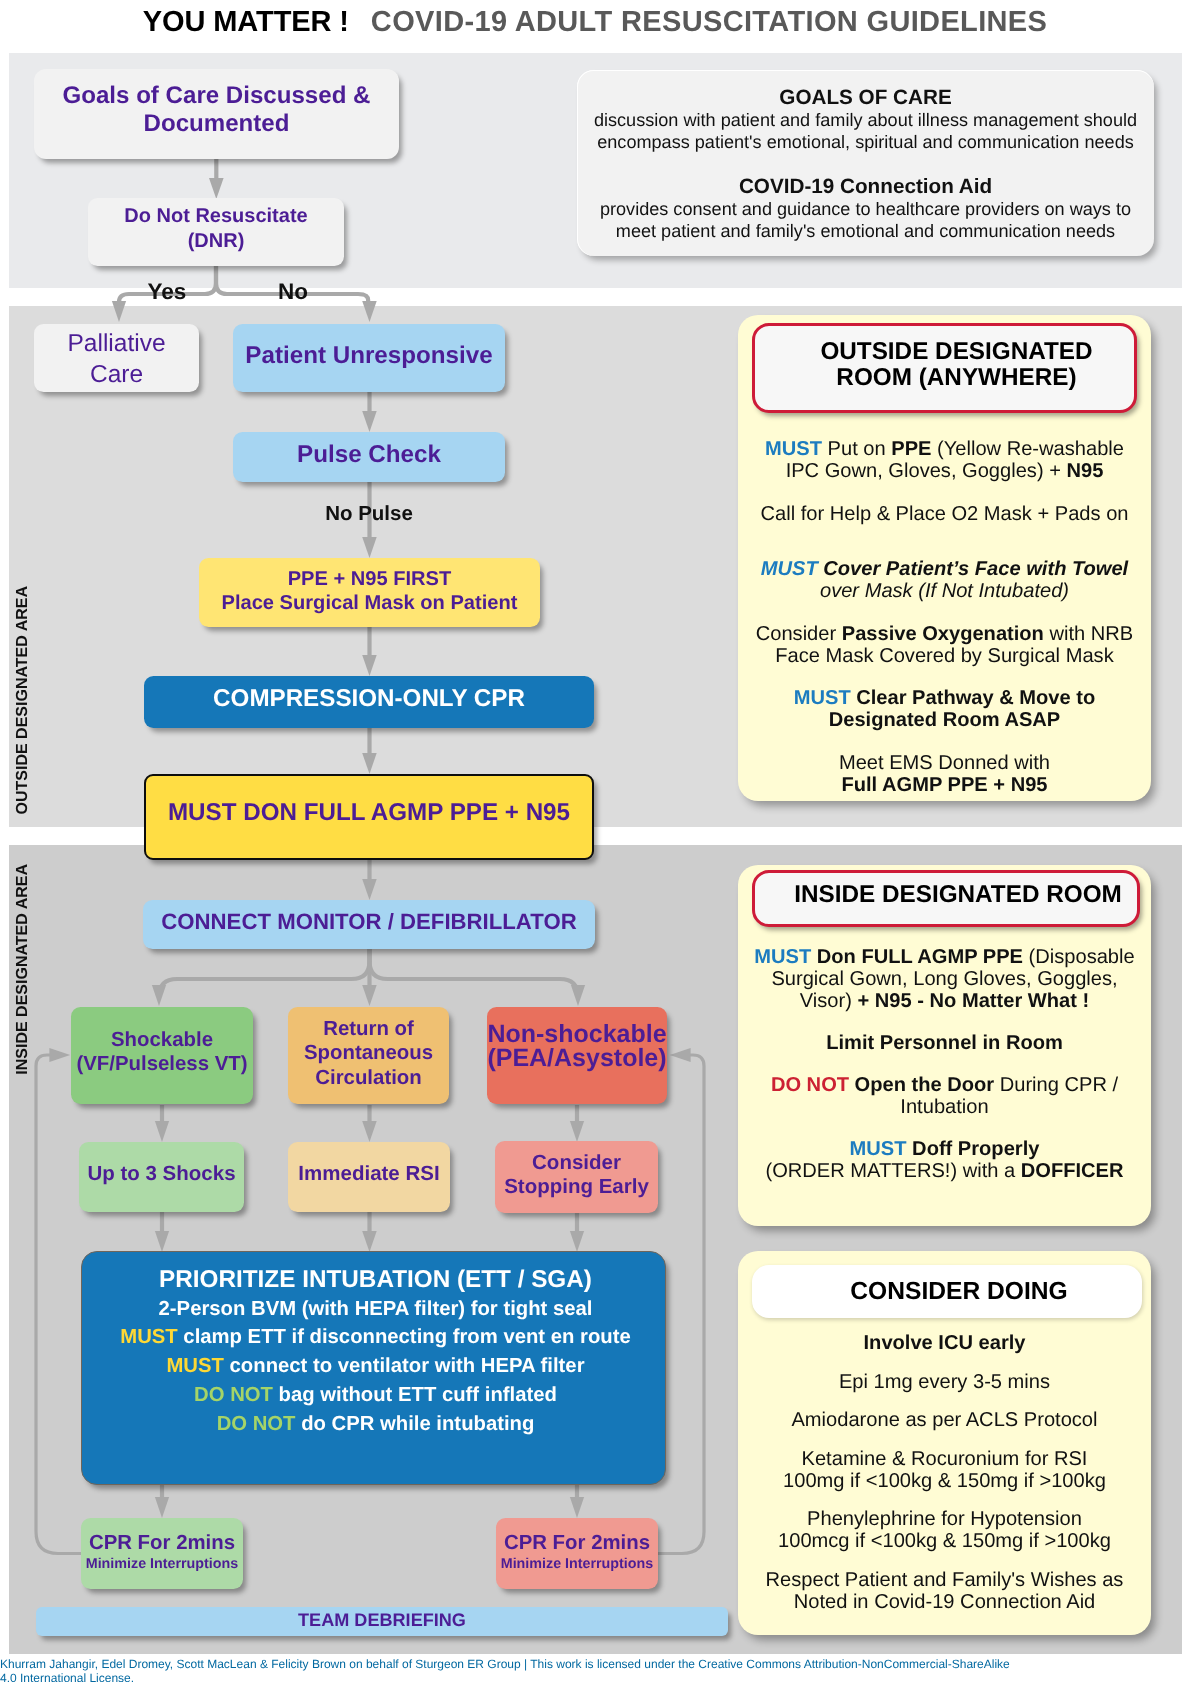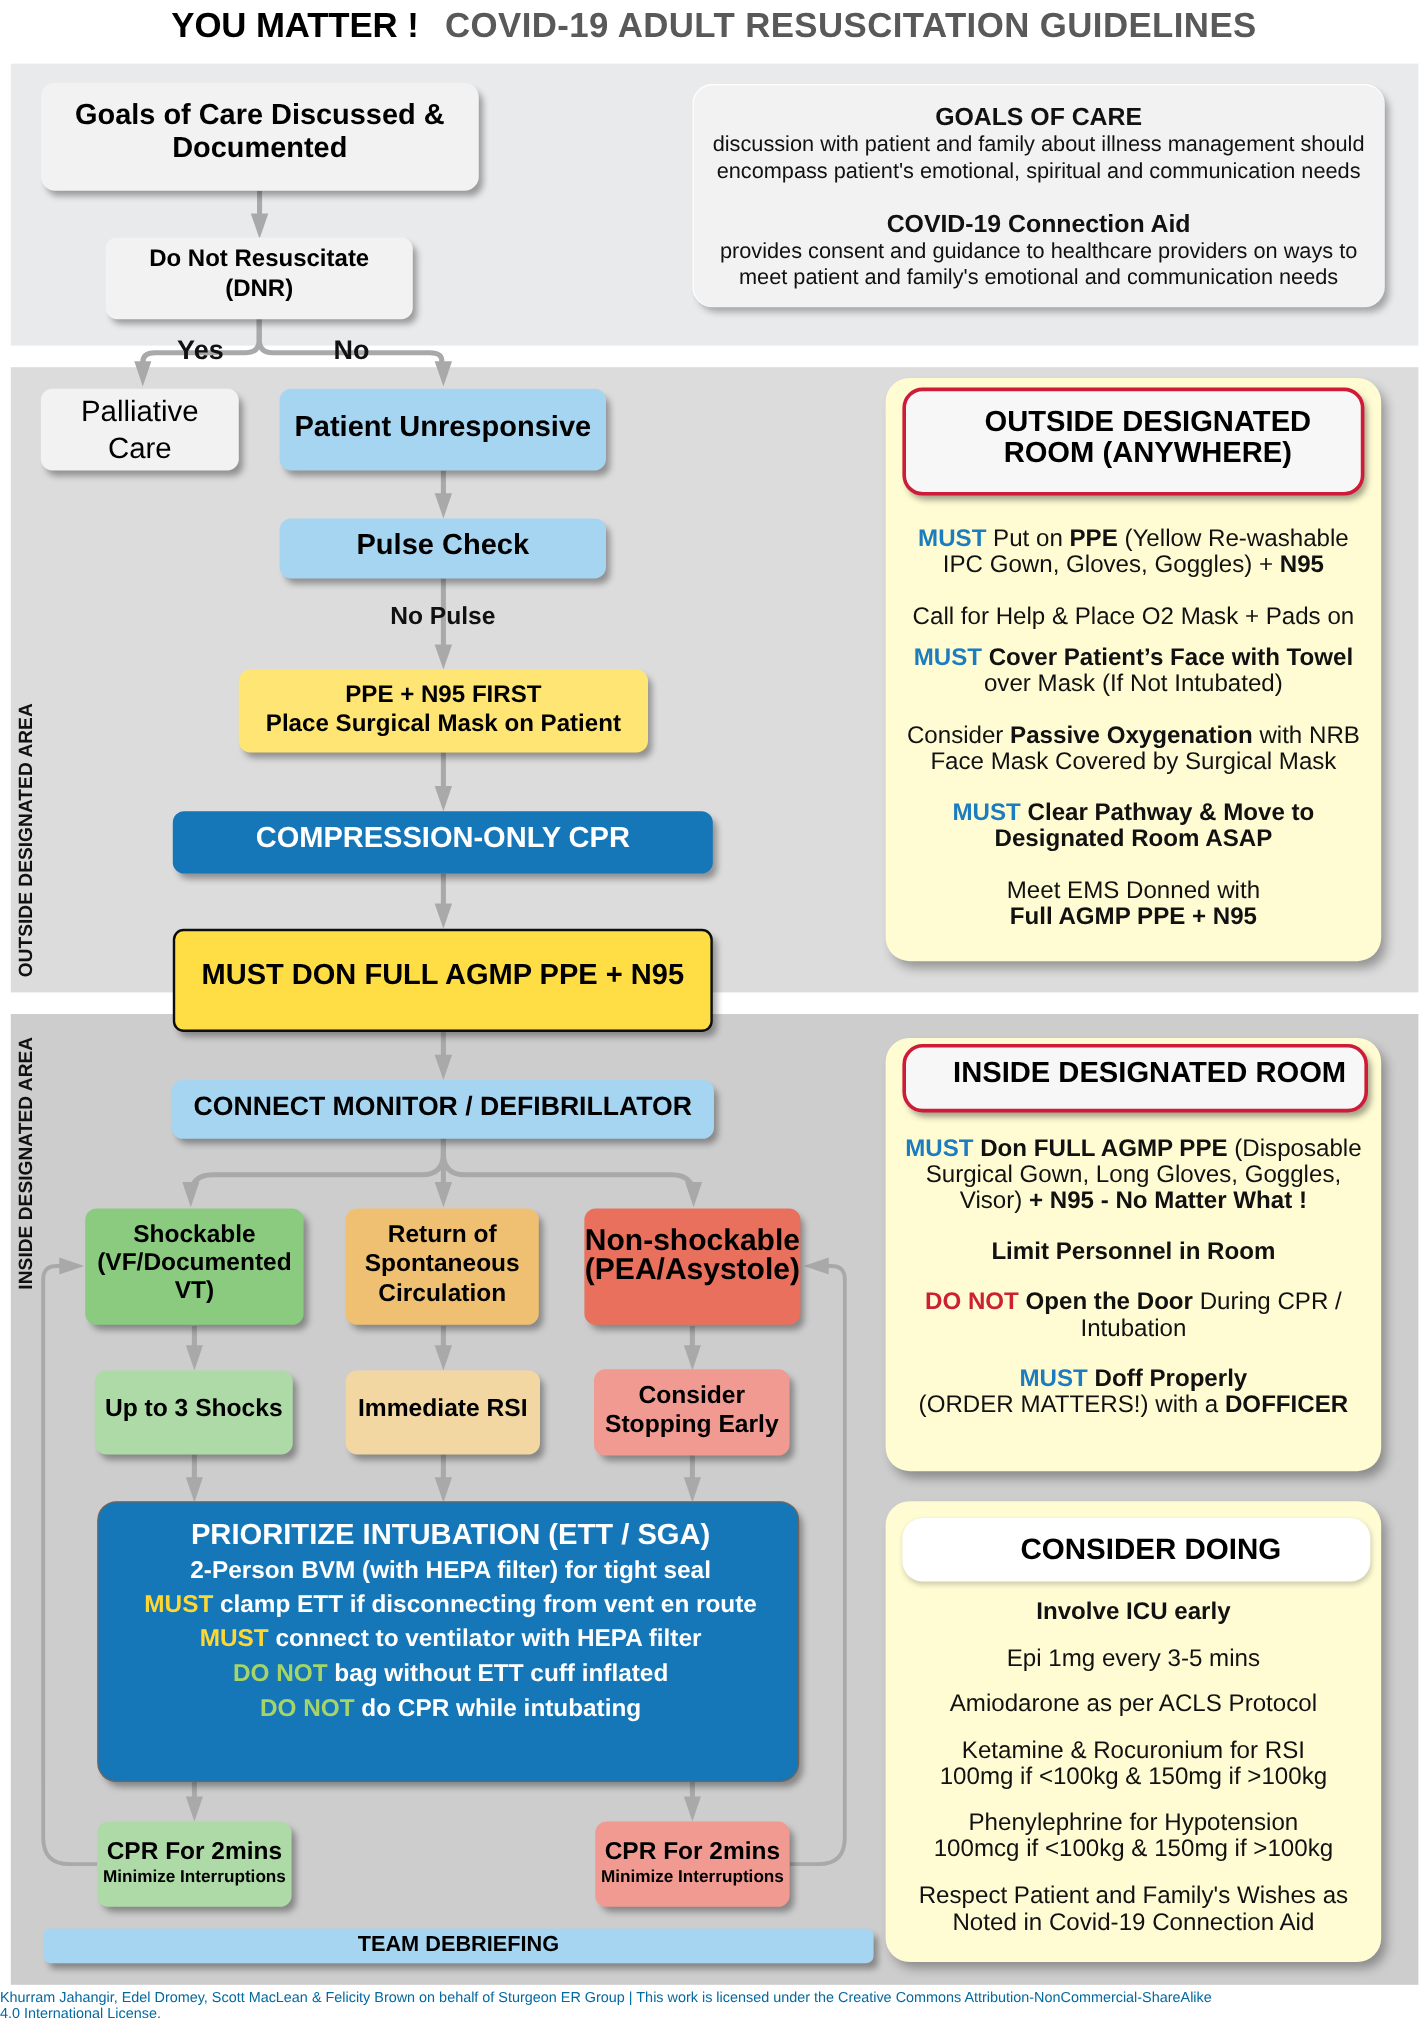--- a/index.html
+++ b/index.html
@@ -21,21 +21,21 @@
   #band1{top:53px;height:235px;background:#e9eaec;}
   #band2{top:306px;height:521px;background:#dcdcdc;}
   #band3{top:845px;height:809px;background:#cdcdcd;}
 
   .vlabel{position:absolute;writing-mode:vertical-rl;transform:rotate(180deg);
           white-space:nowrap;font-size:16px;font-weight:bold;color:#111;letter-spacing:0px;}
 
   
   .node{position:absolute;box-sizing:border-box;display:flex;flex-direction:column;
         align-items:center;justify-content:center;text-align:center;
-        border-radius:9.5px;font-weight:bold;color:#000000;
+        border-radius:9.5px;font-weight:bold;color:#4c1d95;
         box-shadow:4px 5px 5px -1px rgba(0,0,0,0.34);line-height:1.18;}
   .node.grey{background:#f2f2f2;}
   .node.bluelight{background:#a6d5f2;}
   .node.yellow{background:#ffe573;}
   .node.yellowstrong{background:#ffdd44;border:2.4px solid #0d0d0d;}
   .node.bluedark{background:#1577b8;color:#fff;}
   .node.green{background:#8bcb80;}
   .node.greenpale{background:#addaa7;}
   .node.orange{background:#efc072;}
   .node.orangepale{background:#f2d7a2;}
@@ -195,21 +195,21 @@
   <div class="node yellowstrong" style="left:144px;top:774px;width:450px;height:86px;font-size:24.2px;border-radius:9px;padding-bottom:7px;">
     <div>MUST DON FULL AGMP PPE + N95</div>
   </div>
 
   <div class="node bluelight" style="left:143px;top:900px;width:452px;height:49px;font-size:22.2px;padding-bottom:4px;">
     <div>CONNECT MONITOR / DEFIBRILLATOR</div>
   </div>
 
   <div class="node green" style="left:71px;top:1007px;width:182px;height:97px;font-size:20.4px;line-height:23.6px;padding-bottom:5px;">
     <div>Shockable</div>
-    <div>(VF/Documented VT)</div>
+    <div>(VF/Pulseless VT)</div>
   </div>
 
   <div class="node orange" style="left:288px;top:1007px;width:161px;height:97px;font-size:20.4px;line-height:24.4px;padding-bottom:4px;">
     <div>Return of</div>
     <div>Spontaneous</div>
     <div>Circulation</div>
   </div>
 
   <div class="node red" style="left:487px;top:1007px;width:180px;height:97px;font-size:25px;line-height:23.6px;padding-bottom:18px;">
     <div>Non-shockable</div>
@@ -271,21 +271,21 @@
       <div>ROOM (ANYWHERE)</div>
     </div>
     <div class="pbody" style="top:124px;font-size:20.1px;">
         <div class="pblock">
           <div class="pline" style="line-height: 21.9px;"><span class="c-blue-b">MUST</span><span class="c-n"> Put on </span><span class="c-b">PPE</span><span class="c-n"> (Yellow Re-washable</span></div>
           <div class="pline" style="line-height: 21.9px;"><span class="c-n">IPC Gown, Gloves, Goggles) + </span><span class="c-b">N95</span></div>
         </div>
         <div class="pblock" style="margin-top: 20.7px;">
           <div class="pline" style="line-height: 21.9px;"><span class="c-n">Call for Help &amp; Place O2 Mask + Pads on</span></div>
         </div>
-        <div class="pblock" style="margin-top: 13px;">
+        <div class="pblock" style="margin-top: 34px; font-style: italic;">
           <div class="pline" style="line-height: 21.9px;"><span class="c-blue-b">MUST</span><span class="c-b"> Cover Patient’s Face with Towel</span></div>
           <div class="pline" style="line-height: 21.9px;"><span class="c-n">over Mask (If Not Intubated)</span></div>
         </div>
         <div class="pblock" style="margin-top: 20.7px;">
           <div class="pline" style="line-height: 21.9px;"><span class="c-n">Consider </span><span class="c-b">Passive Oxygenation</span><span class="c-n"> with NRB</span></div>
           <div class="pline" style="line-height: 21.9px;"><span class="c-n">Face Mask Covered by Surgical Mask</span></div>
         </div>
         <div class="pblock" style="margin-top: 20.7px;">
           <div class="pline" style="line-height: 21.9px;"><span class="c-blue-b">MUST</span><span class="c-b"> Clear Pathway &amp; Move to</span></div>
           <div class="pline" style="line-height: 21.9px;"><span class="c-b">Designated Room ASAP</span></div>

